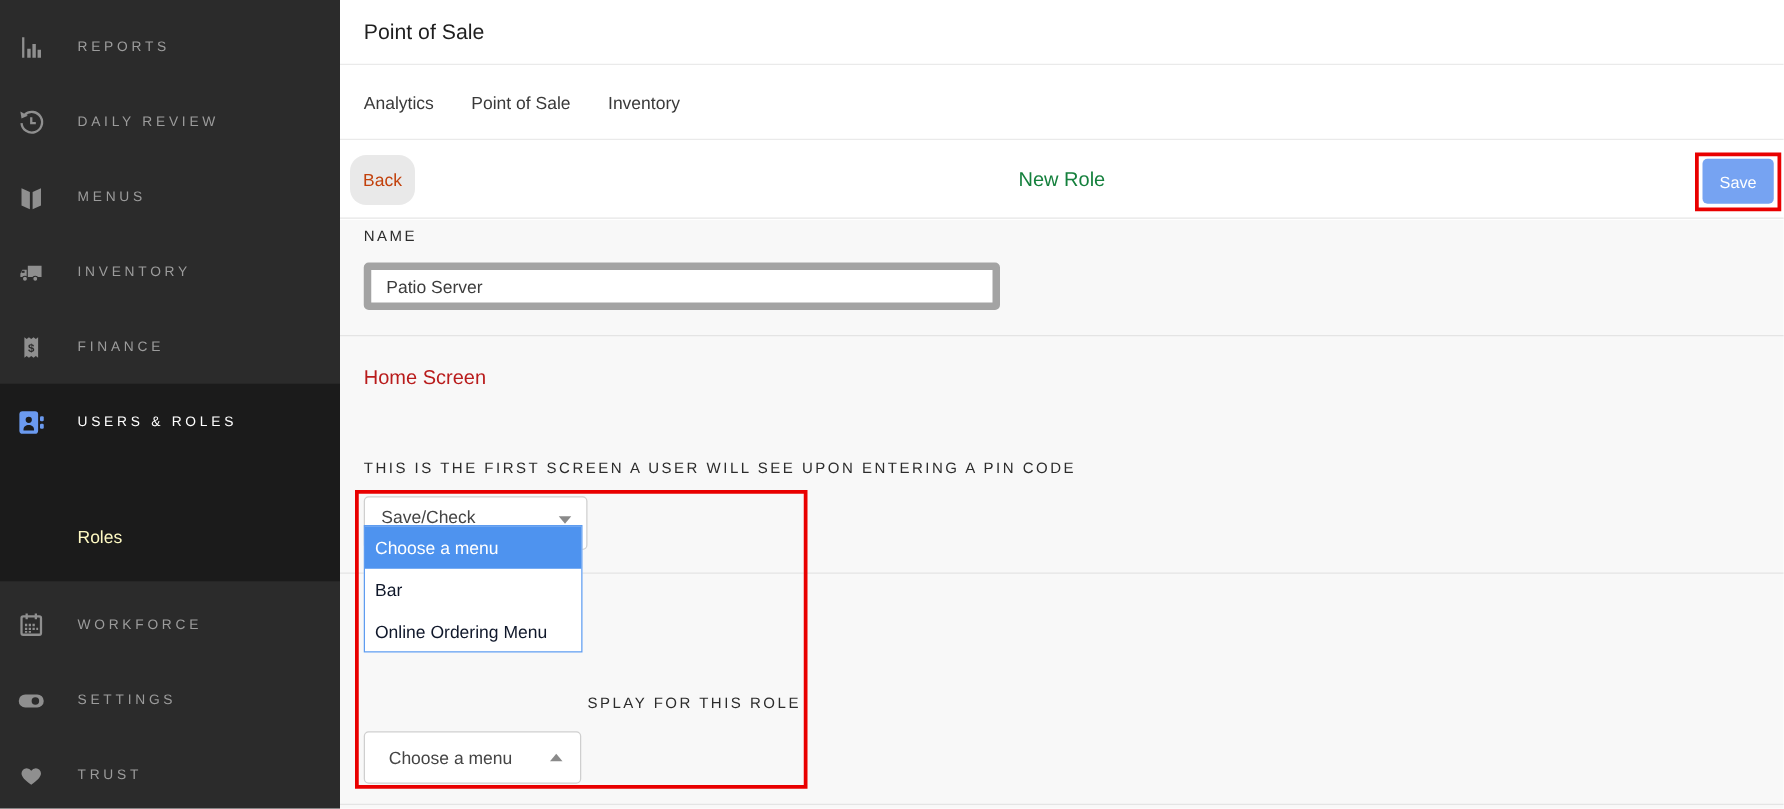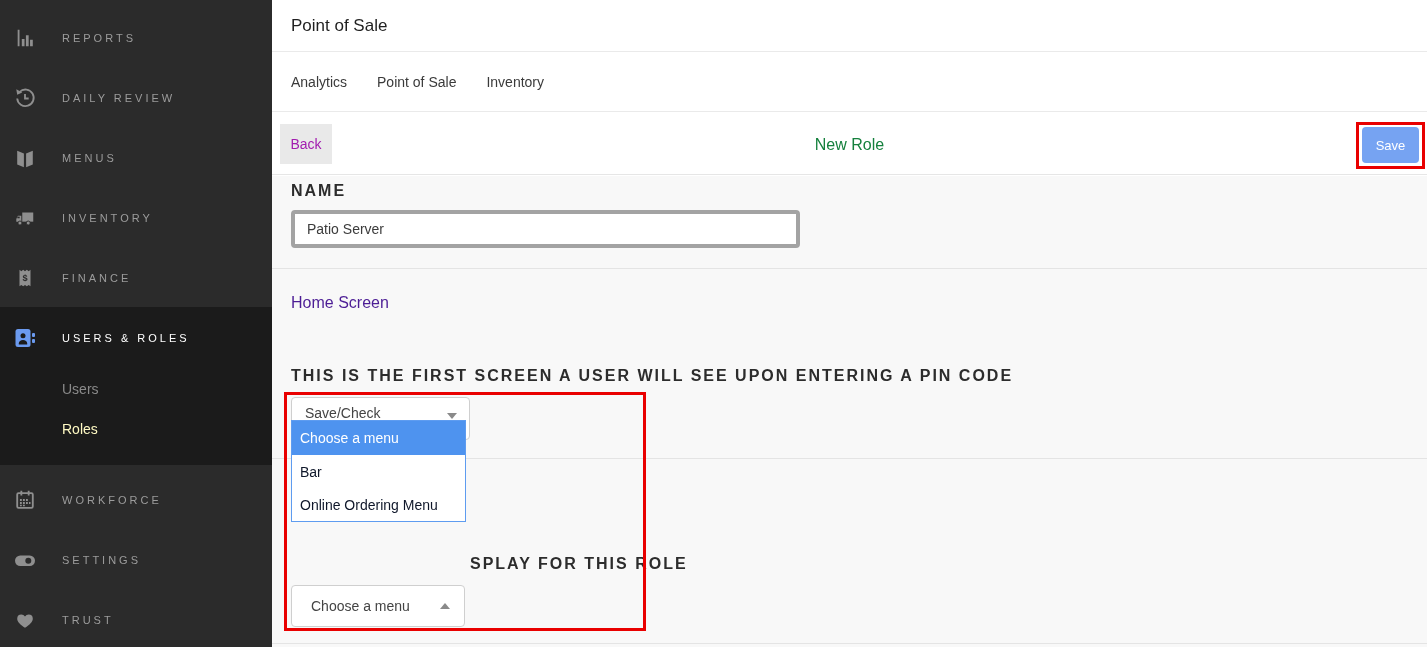--- a/index.html
+++ b/index.html
@@ -20,30 +20,30 @@
   .sub-item { position:absolute; left:0; width:272px; height:28px; display:flex; align-items:center; cursor:pointer; }
   .sub-label { position:absolute; left:62px; font-size:14px; color:#8a8a8a; }
   .sub-item.active .sub-label { color:#fef9c3; }
 
   
   .header-row { position:absolute; left:272px; top:0; width:1155px; height:52px; background:#fff; border-bottom:1px solid #eaeaea; display:flex; align-items:center; }
   .page-title { position:absolute; left:19px; font-size:17px; color:#1f1f1f; }
   .tabs-row { position:absolute; left:272px; top:52px; width:1155px; height:60px; background:#fff; border-bottom:1px solid #eaeaea; display:flex; align-items:center; gap:30px; padding-left:19px; }
   .tab { font-size:14px; color:#3a3a3a; cursor:pointer; white-space:nowrap; }
   .toolbar-row { position:absolute; left:272px; top:112px; width:1155px; height:63px; background:#fff; border-bottom:1px solid #e6e6e6; }
-  .back-btn { position:absolute; left:280px; top:124px; width:52px; height:40px; background:#e9e9e9; border:none; border-radius:0; font-size:14px; color:#a21caf; font-family:inherit; cursor:pointer; }
+  .back-btn { position:absolute; left:280px; top:124px; width:52px; height:40px; background:#e9e9e9; border:none; border-radius:13px; font-size:14px; color:#c2410c; font-family:inherit; cursor:pointer; }
   .toolbar-title { position:absolute; left:272px; top:136px; width:1155px; text-align:center; font-size:16px; color:#15803d; }
   .save-btn { position:absolute; left:1362px; top:127px; width:57px; height:36px; background:#76a3f2; border:none; border-radius:4px; font-size:13px; color:#ffffff; font-family:inherit; cursor:pointer; }
 
   
   .content-bg { position:absolute; left:272px; top:176px; width:1155px; height:471px; background:#f8f8f8; }
   .divider { position:absolute; left:272px; width:1155px; height:1px; background:#e4e4e4; }
-  .field-label { position:absolute; font-size:16px; letter-spacing:2px; color:#2c2c2c; font-weight:700; white-space:nowrap; }
-  .name-input { position:absolute; left:291px; top:210px; width:509px; height:38px; background:#fff; border:4px solid #a3a3a3; border-radius:4px; padding-left:12px; font-size:14px; color:#3c3c3c; font-family:inherit; }
-  .section-heading { position:absolute; left:291px; font-size:16px; color:#4c1d95; }
+  .field-label { position:absolute; font-size:12px; letter-spacing:2px; color:#2c2c2c; font-weight:400; white-space:nowrap; }
+  .name-input { position:absolute; left:291px; top:210px; width:509px; height:38px; background:#fff; border:6px solid #a3a3a3; border-radius:4px; padding-left:12px; font-size:14px; color:#3c3c3c; font-family:inherit; }
+  .section-heading { position:absolute; left:291px; font-size:16px; color:#b91c1c; }
 
   
   .select-box { position:absolute; background:#fff; border:1px solid #cfcfcf; border-radius:4px; cursor:pointer; }
   .select-box .sel-text { position:absolute; font-size:14px; color:#444; white-space:nowrap; }
   .caret-down { position:absolute; width:0; height:0; border-left:5px solid transparent; border-right:5px solid transparent; border-top:6px solid #8a8a8a; }
   .caret-up { position:absolute; width:0; height:0; border-left:5px solid transparent; border-right:5px solid transparent; border-bottom:6px solid #8a8a8a; }
 
   #home-select { left:291px; top:397px; width:179px; height:43px; z-index:3; }
   #home-select .sel-text { left:13px; top:7px; }
   #home-select .caret-down { right:12px; top:15px; }
@@ -129,23 +129,20 @@
         <rect x="2.5" y="3" width="15" height="18" rx="2.5" fill="#6b9aef"></rect>
         <circle cx="10" cy="9.8" r="2.5" fill="#1b1b1b"></circle>
         <path d="M5.8 17.5c0-2.3 1.9-3.6 4.2-3.6s4.2 1.3 4.2 3.6v.9H5.8z" fill="#1b1b1b"></path>
         <rect x="19" y="7" width="3" height="4" rx="1" fill="#6b9aef"></rect>
         <rect x="19" y="13" width="3" height="4" rx="1" fill="#6b9aef"></rect>
       </svg>
     </span>
     <span class="nav-label">USERS &amp; ROLES</span>
   </div>
 
-  <div class="sub-item" style="top:375px">
-    <span class="sub-label">Users</span>
-  </div>
   <div class="sub-item active" style="top:415px">
     <span class="sub-label">Roles</span>
   </div>
 
   <div class="nav-item" style="top:530px">
     <span class="nav-icon">
       <svg width="24" height="24" viewBox="0 0 24 24">
         <rect x="2" y="7.5" width="20" height="10.5" rx="5.25" fill="#8f8f8f"></rect>
         <circle cx="15.3" cy="12.75" r="3" fill="#2b2b2b"></circle>
       </svg>

